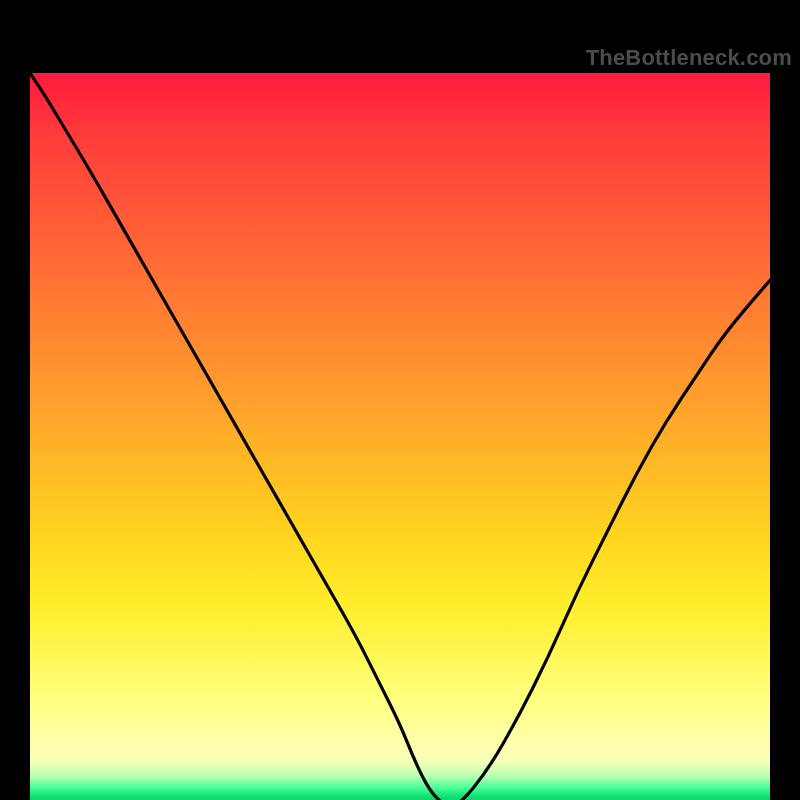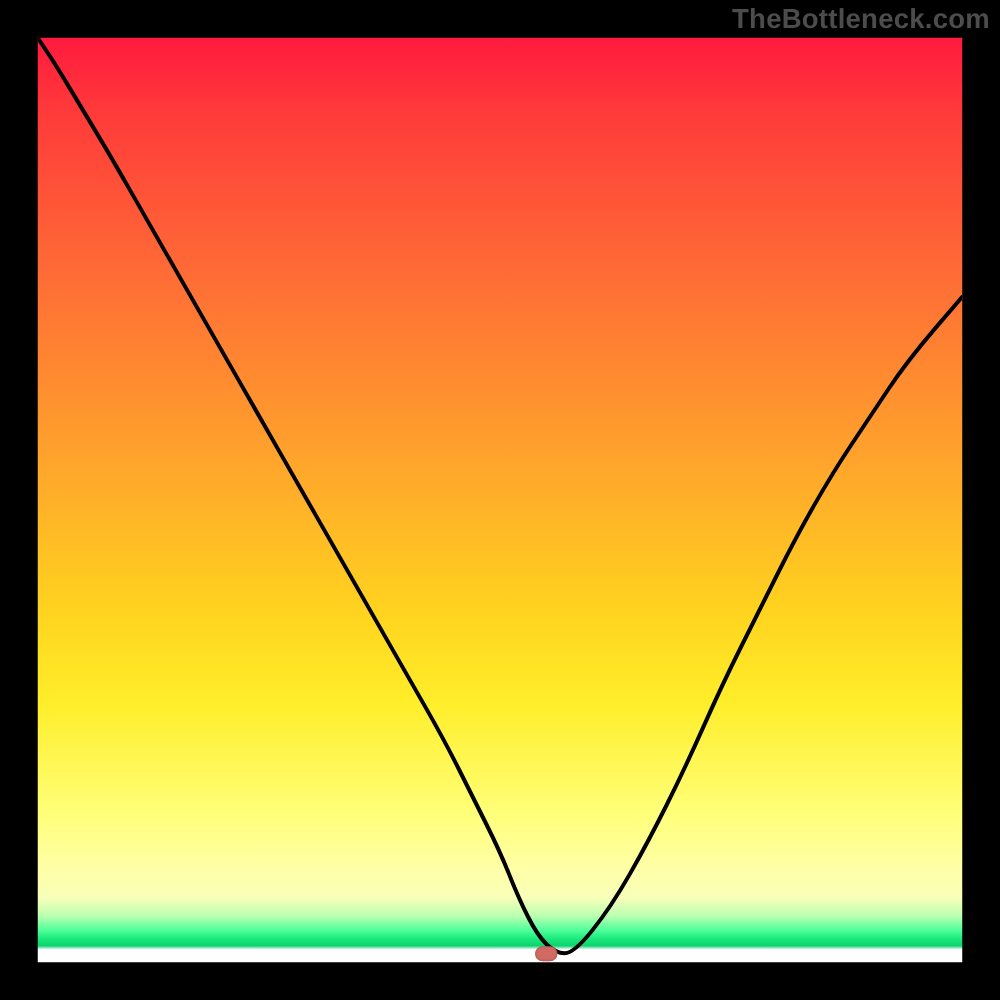--- a/index.html
+++ b/index.html
@@ -9,20 +9,21 @@
     height: 800px;
     background: #000;
     font-family: Arial, Helvetica, sans-serif;
     overflow: hidden;
   }
   .outer {
     position: relative;
     width: 800px;
     height: 692px;
     background: #000;
+    margin-top: 43px;
   }
   .watermark {
     position: absolute;
     top: 2px;
     right: 8px;
     color: #4c4c4c;
     font-size: 22px;
     font-weight: 600;
     letter-spacing: 0.2px;
     z-index: 5;

